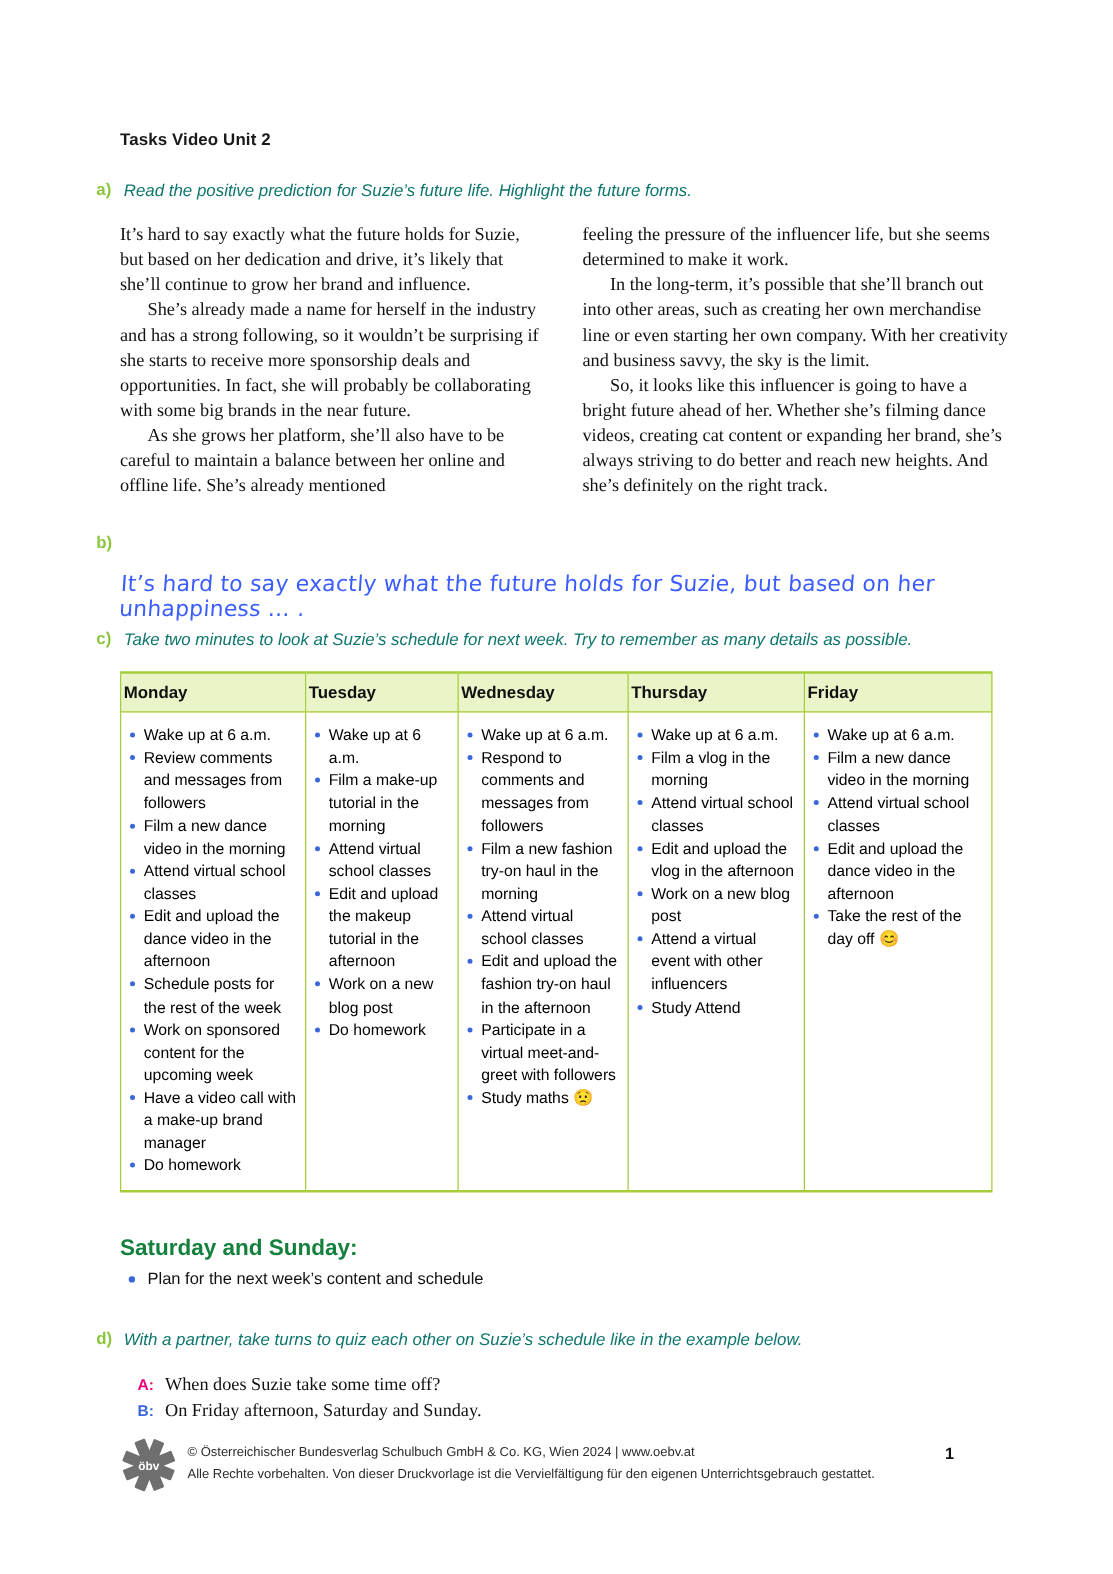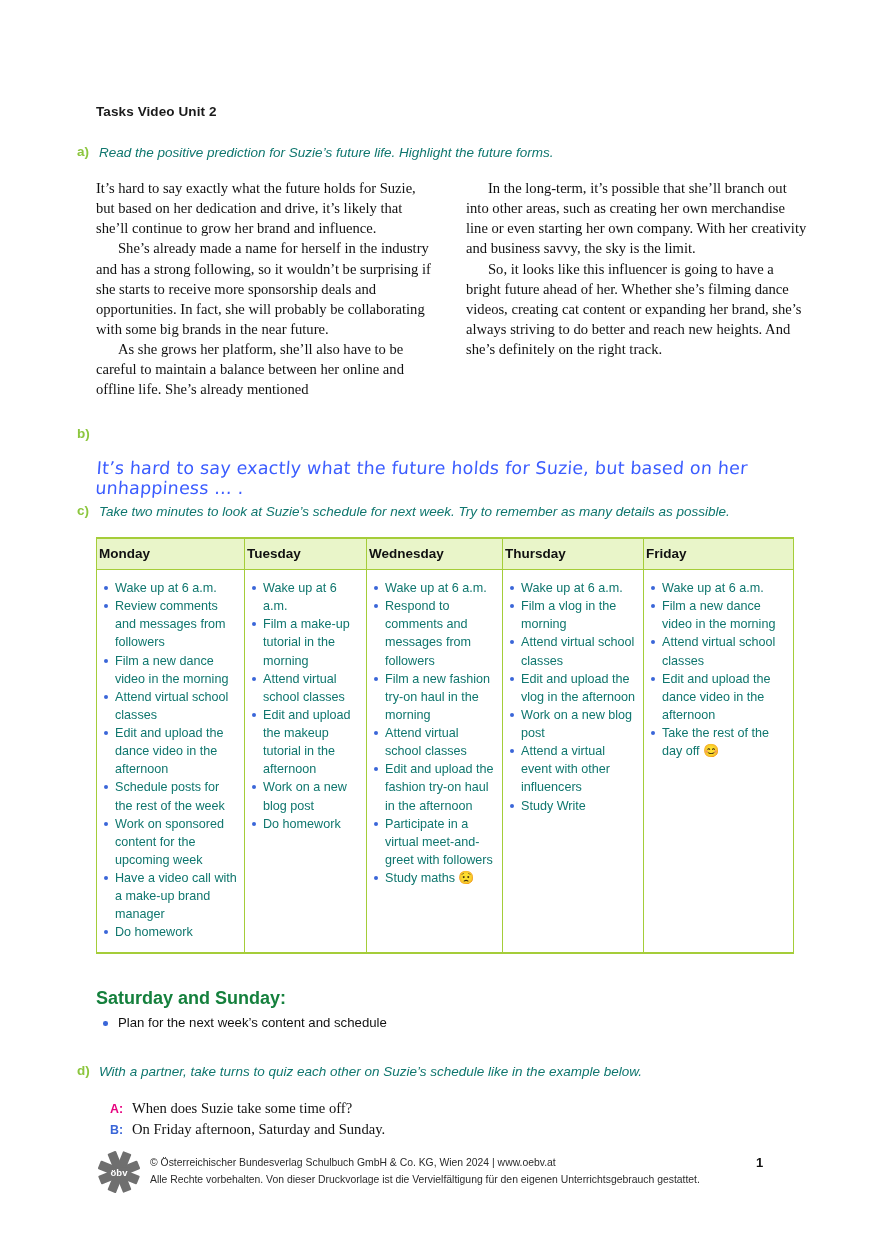--- a/index.html
+++ b/index.html
@@ -123,21 +123,21 @@
   .schedule ul {
     margin: 0;
     padding: 0;
     list-style: none;
   }
   .schedule li {
     position: relative;
     padding-left: 14px;
     font-size: 12.6px;
     line-height: 1.44;
-    color: #0f766e;
+    color: #000000;
     margin-bottom: 0px;
   }
   .schedule li::before {
     content: "";
     position: absolute;
     left: 3px;
     top: 7px;
     width: 4px;
     height: 4px;
     border-radius: 50%;
@@ -246,20 +246,21 @@
     <span class="task-text">Read the positive prediction for Suzie’s future life. Highlight the future forms.</span>
   </div>
 
   <div class="prediction">
     <div class="col">
       <p>It’s hard to say exactly what the future holds for Suzie, but based on her dedication and drive, it’s likely that she’ll continue to grow her brand and influence.</p>
       <p class="indent">She’s already made a name for herself in the industry and has a strong following, so it wouldn’t be surprising if she starts to receive more sponsorship deals and opportunities. In fact, she will probably be collaborating with some big brands in the near future.</p>
       <p class="indent">As she grows her platform, she’ll also have to be careful to maintain a balance between her online and offline life. She’s already mentioned</p>
     </div>
     <div class="col">
+      <p>feeling the pressure of the influencer life, but she seems determined to make it work.</p>
       <p class="indent">In the long-term, it’s possible that she’ll branch out into other areas, such as creating her own merchandise line or even starting her own company. With her creativity and business savvy, the sky is the limit.</p>
       <p class="indent">So, it looks like this influencer is going to have a bright future ahead of her. Whether she’s filming dance videos, creating cat content or expanding her brand, she’s always striving to do better and reach new heights. And she’s definitely on the right track.</p>
     </div>
   </div>
 
   <div class="task-row" id="task-b">
     <span class="task-letter">b)</span>
   </div>
 
   <div class="handwriting">It’s hard to say exactly what the future holds for Suzie, but based on her unhappiness … .</div>
@@ -323,21 +324,21 @@
             </ul>
           </td>
         <td>
             <ul>
               <li>Wake up at 6 a.m.</li>
               <li>Film a vlog in the morning</li>
               <li>Attend virtual school classes</li>
               <li>Edit and upload the vlog in the afternoon</li>
               <li>Work on a new blog post</li>
               <li>Attend a virtual event with other influencers</li>
-              <li>Study Write</li>
+              <li>Study Attend</li>
             </ul>
           </td>
         <td>
             <ul>
               <li>Wake up at 6 a.m.</li>
               <li>Film a new dance video in the morning</li>
               <li>Attend virtual school classes</li>
               <li>Edit and upload the dance video in the afternoon</li>
               <li>Take the rest of the day off<span class="emoji"> 😊</span></li>
             </ul>

